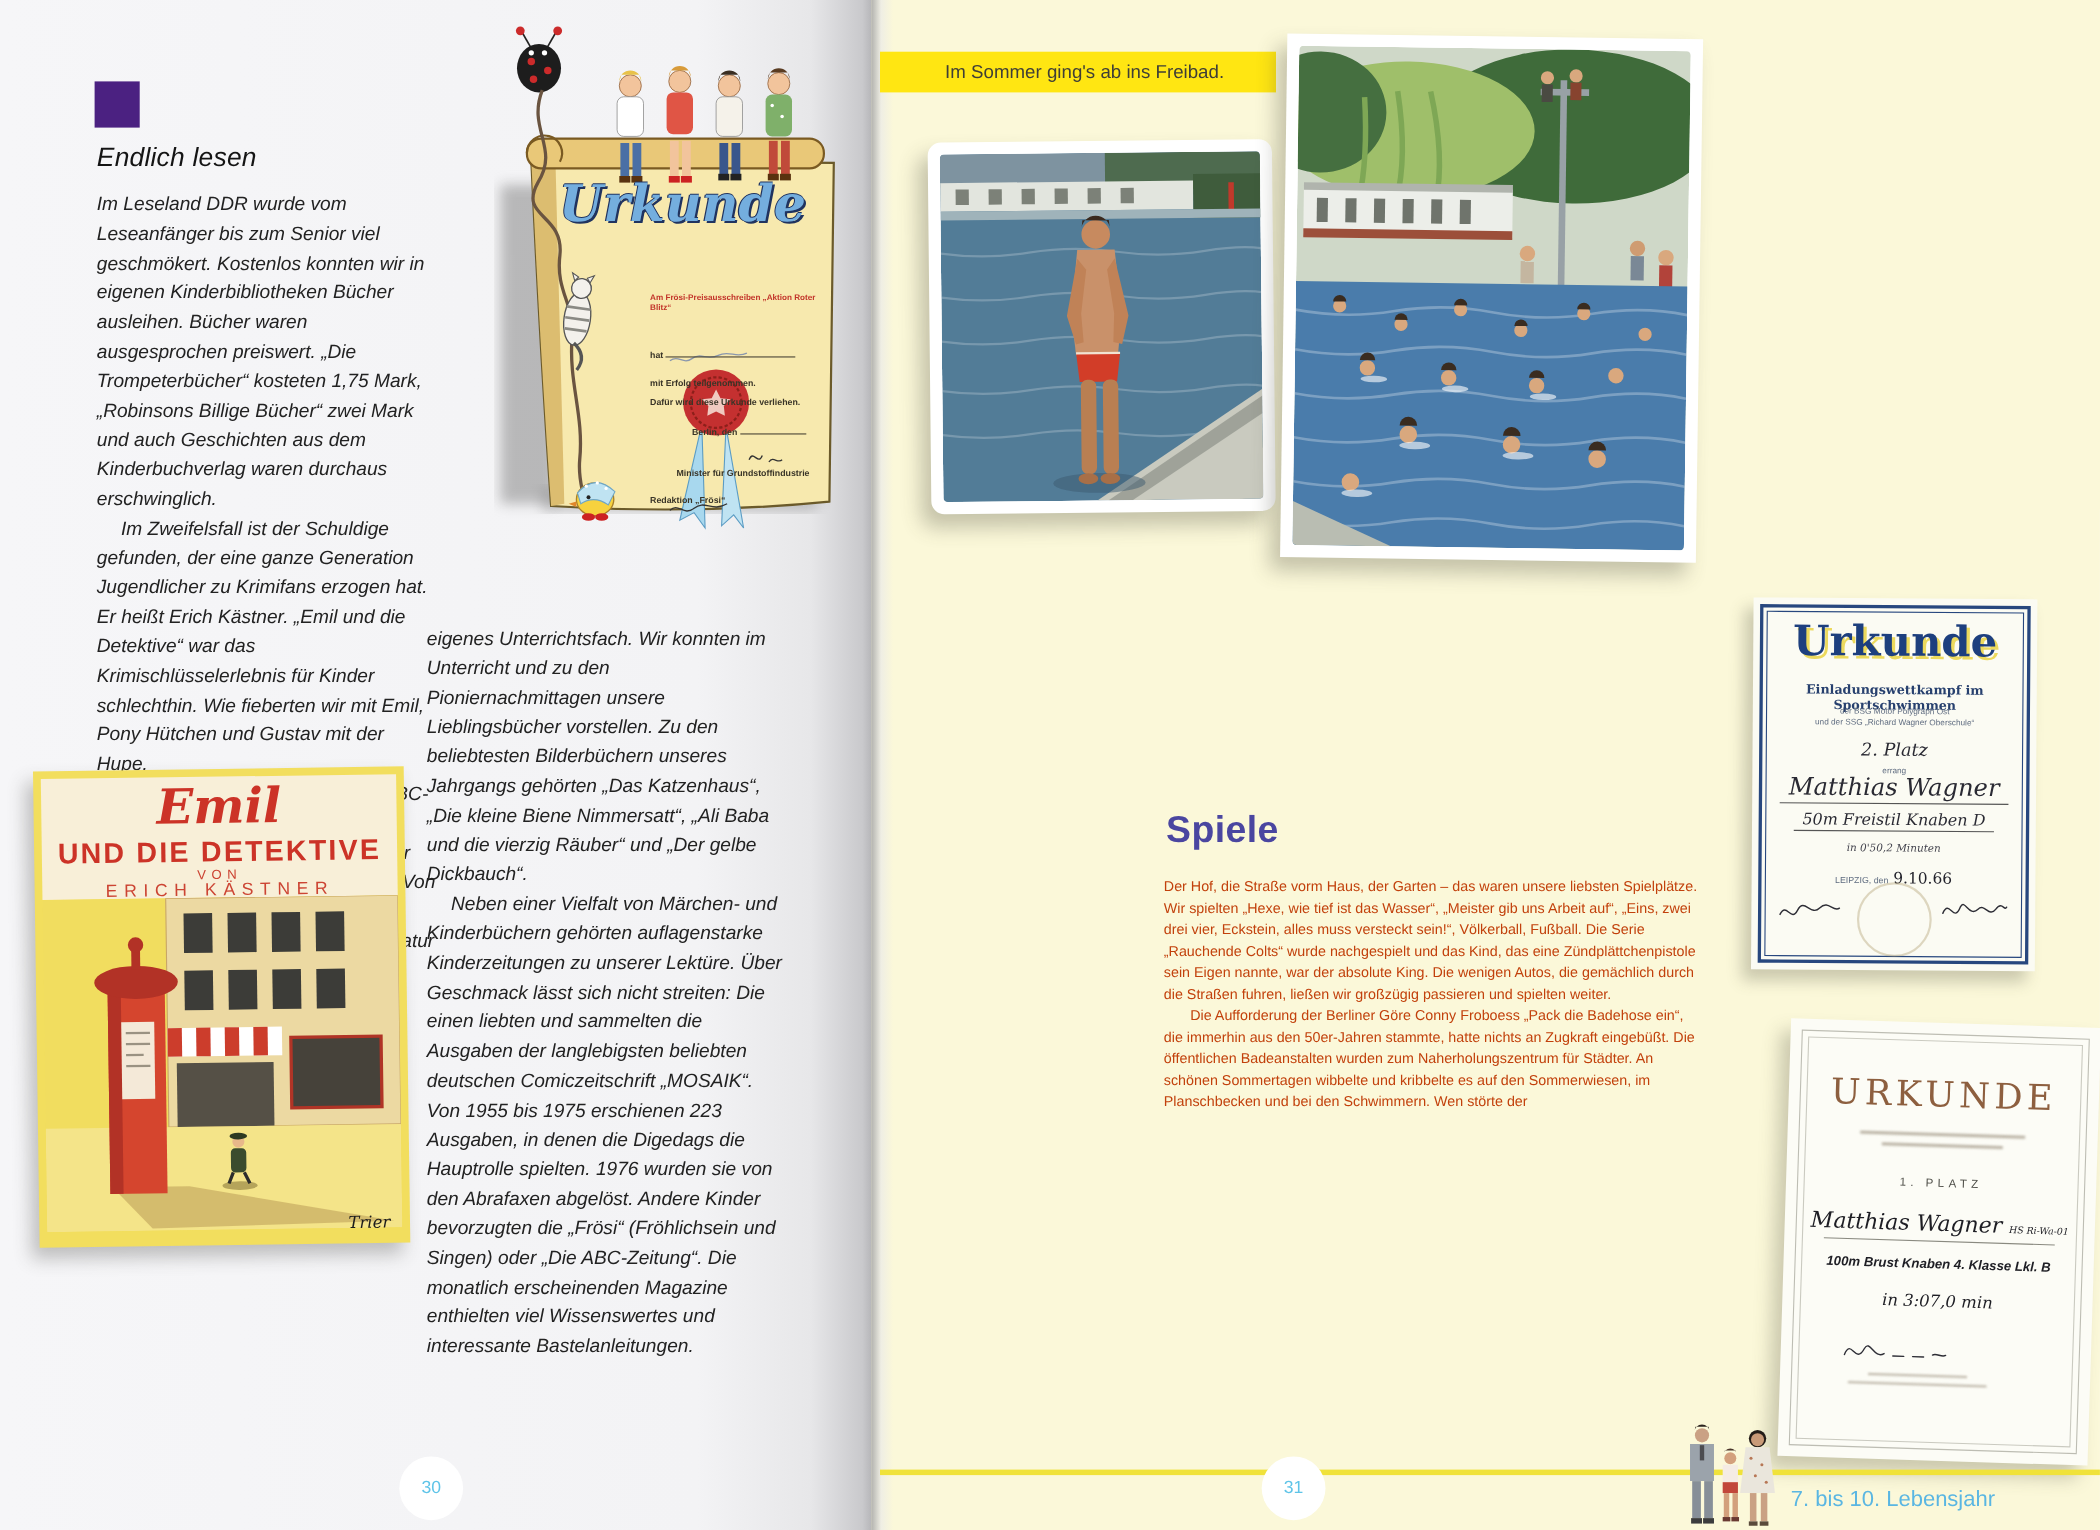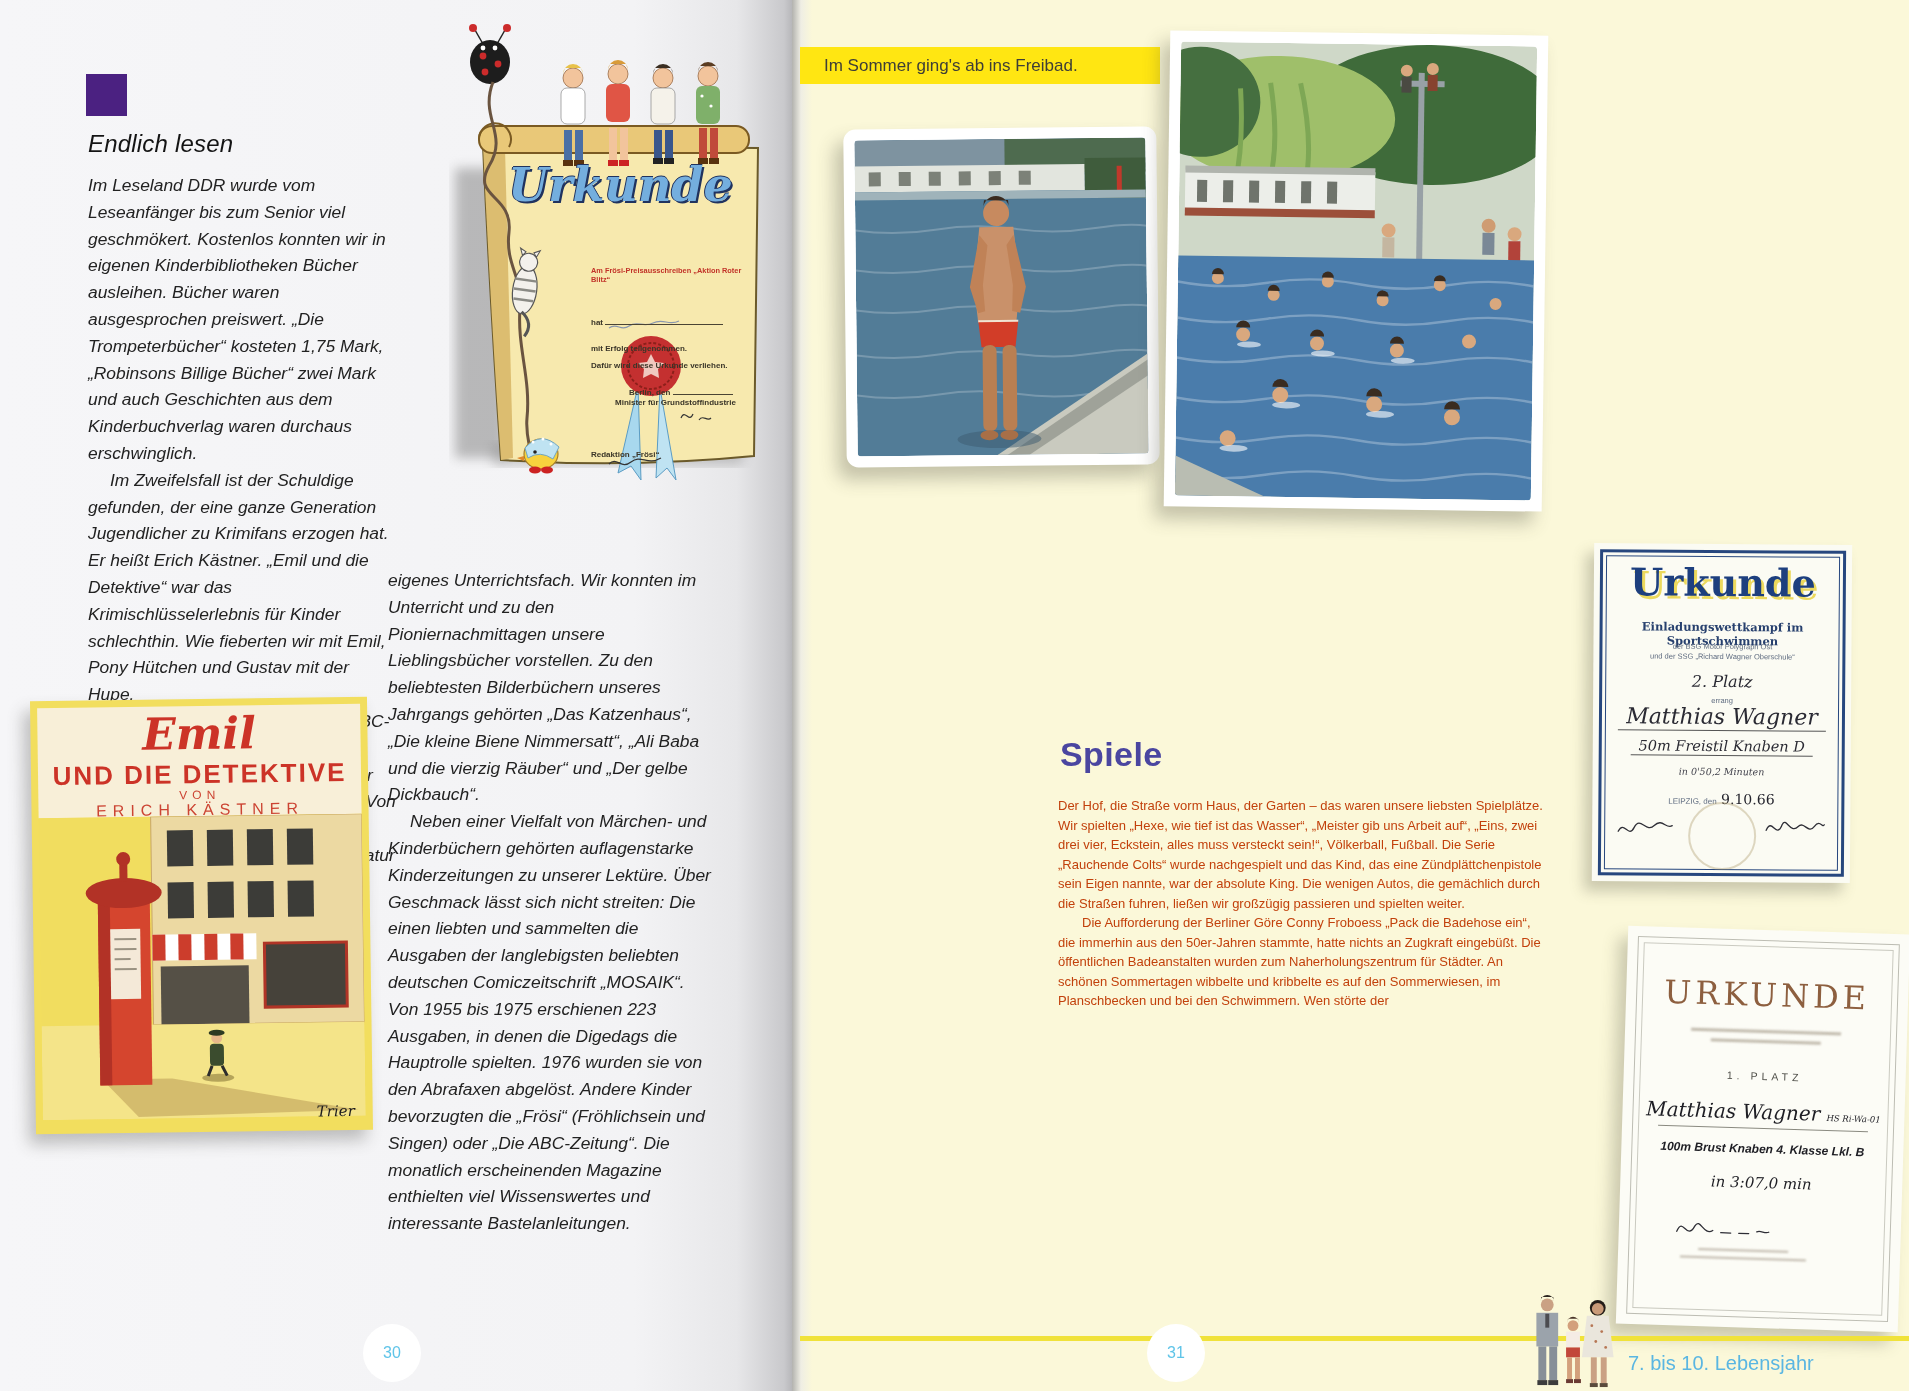--- a/index.html
+++ b/index.html
@@ -46,21 +46,21 @@
 
   .pagenum-wrap{width:58px;height:58px;border-radius:50%;background:#ffffff;
     display:flex;align-items:center;justify-content:center;}
   .pagenum{font-size:16px;color:#5fc4e8;}
 
   
   .right-page{left:792px;top:0;width:1117px;height:1391px;background:#fbf8d9;}
   .right-page::before{content:"";position:absolute;left:0;top:0;width:20px;height:100%;
     background:linear-gradient(90deg,#b2b2ae 0%,#efeee4 45%,rgba(251,248,217,0) 100%);}
   .banner-top{left:800px;top:47px;width:360px;height:37px;background:#ffe612;
-    color:#3e3e37;font-size:17px;line-height:37px;text-align:left;padding-right:12px;box-sizing:border-box;padding-left:24px;}
+    color:#3e3e37;font-size:17px;line-height:37px;text-align:center;padding-right:12px;box-sizing:border-box;padding-left:24px;}
   .banner-blue{left:1424px;top:481px;width:376px;height:44px;background:#41b5e5;
     color:#ffffff;font-size:17px;line-height:44px;text-align:center;box-shadow:0 3px 6px rgba(90,90,60,.25);}
   .h-right{left:1060px;top:735px;font-size:34px;font-weight:600;color:#4a46a0;letter-spacing:.4px;}
   .rtext{left:1058px;top:796px;width:492px;font-size:13px;line-height:1.5;color:#c2410c;
     hyphens:auto;-webkit-hyphens:auto;}
   .rtext p{margin:0;}
   .rtext p + p{text-indent:24px;}
   .yellow-rule{left:800px;top:1336px;width:1109px;height:5px;background:#f0e23a;}
   .footer-tab{left:1628px;top:1352px;font-size:20px;color:#5ab6e2;}
 
@@ -231,21 +231,21 @@
       <div class="abs frosi-line" style="top:296px;">
         <span>hat</span>
         <span class="u-line" style="width:118px;"></span>
       </div>
       <div class="abs frosi-line" style="top:326px;">mit Erfolg teilgenommen.</div>
       <div class="abs frosi-line" style="top:343px;">Dafür wird diese Urkunde verliehen.</div>
       <div class="abs frosi-line" style="top:366px;left:216px;">
         <span>Berlin, den</span>
         <span class="u-line" style="width:60px;"></span>
       </div>
-      <div class="abs frosi-line" style="top:380px;padding-left:24px;">Minister für Grundstoffindustrie</div>
+      <div class="abs frosi-line" style="top:408px;padding-left:24px;">Minister für Grundstoffindustrie</div>
       <div class="abs frosi-line" style="top:432px;">Redaktion „Frösi“</div>
     </div>
 
 
     <div class="abs jtext col2">
       <p>eigenes Unterrichtsfach. Wir konnten im Unterricht und zu den Pioniernachmittagen unsere Lieblingsbücher vorstellen. Zu den beliebtesten Bilderbüchern unseres Jahrgangs gehörten „Das Katzenhaus“, „Die kleine Biene Nimmersatt“, „Ali Baba und die vierzig Räuber“ und „Der gelbe Dickbauch“.</p>
       <p>Neben einer Vielfalt von Märchen- und Kinderbüchern gehörten auflagenstarke Kinderzeitungen zu unserer Lektüre. Über Geschmack lässt sich nicht streiten: Die einen liebten und sammelten die Ausgaben der langlebigsten beliebten deutschen Comiczeitschrift „MOSAIK“. Von 1955 bis 1975 erschienen 223 Ausgaben, in denen die Digedags die Hauptrolle spielten. 1976 wurden sie von den Abrafaxen abgelöst. Andere Kinder bevorzugten die „Frösi“ (Fröhlichsein und Singen) oder „Die ABC-Zeitung“. Die monatlich erscheinenden Magazine enthielten viel Wissenswertes und interessante Bastelanleitungen.</p>
     </div>
 
     <div class="abs emil">

